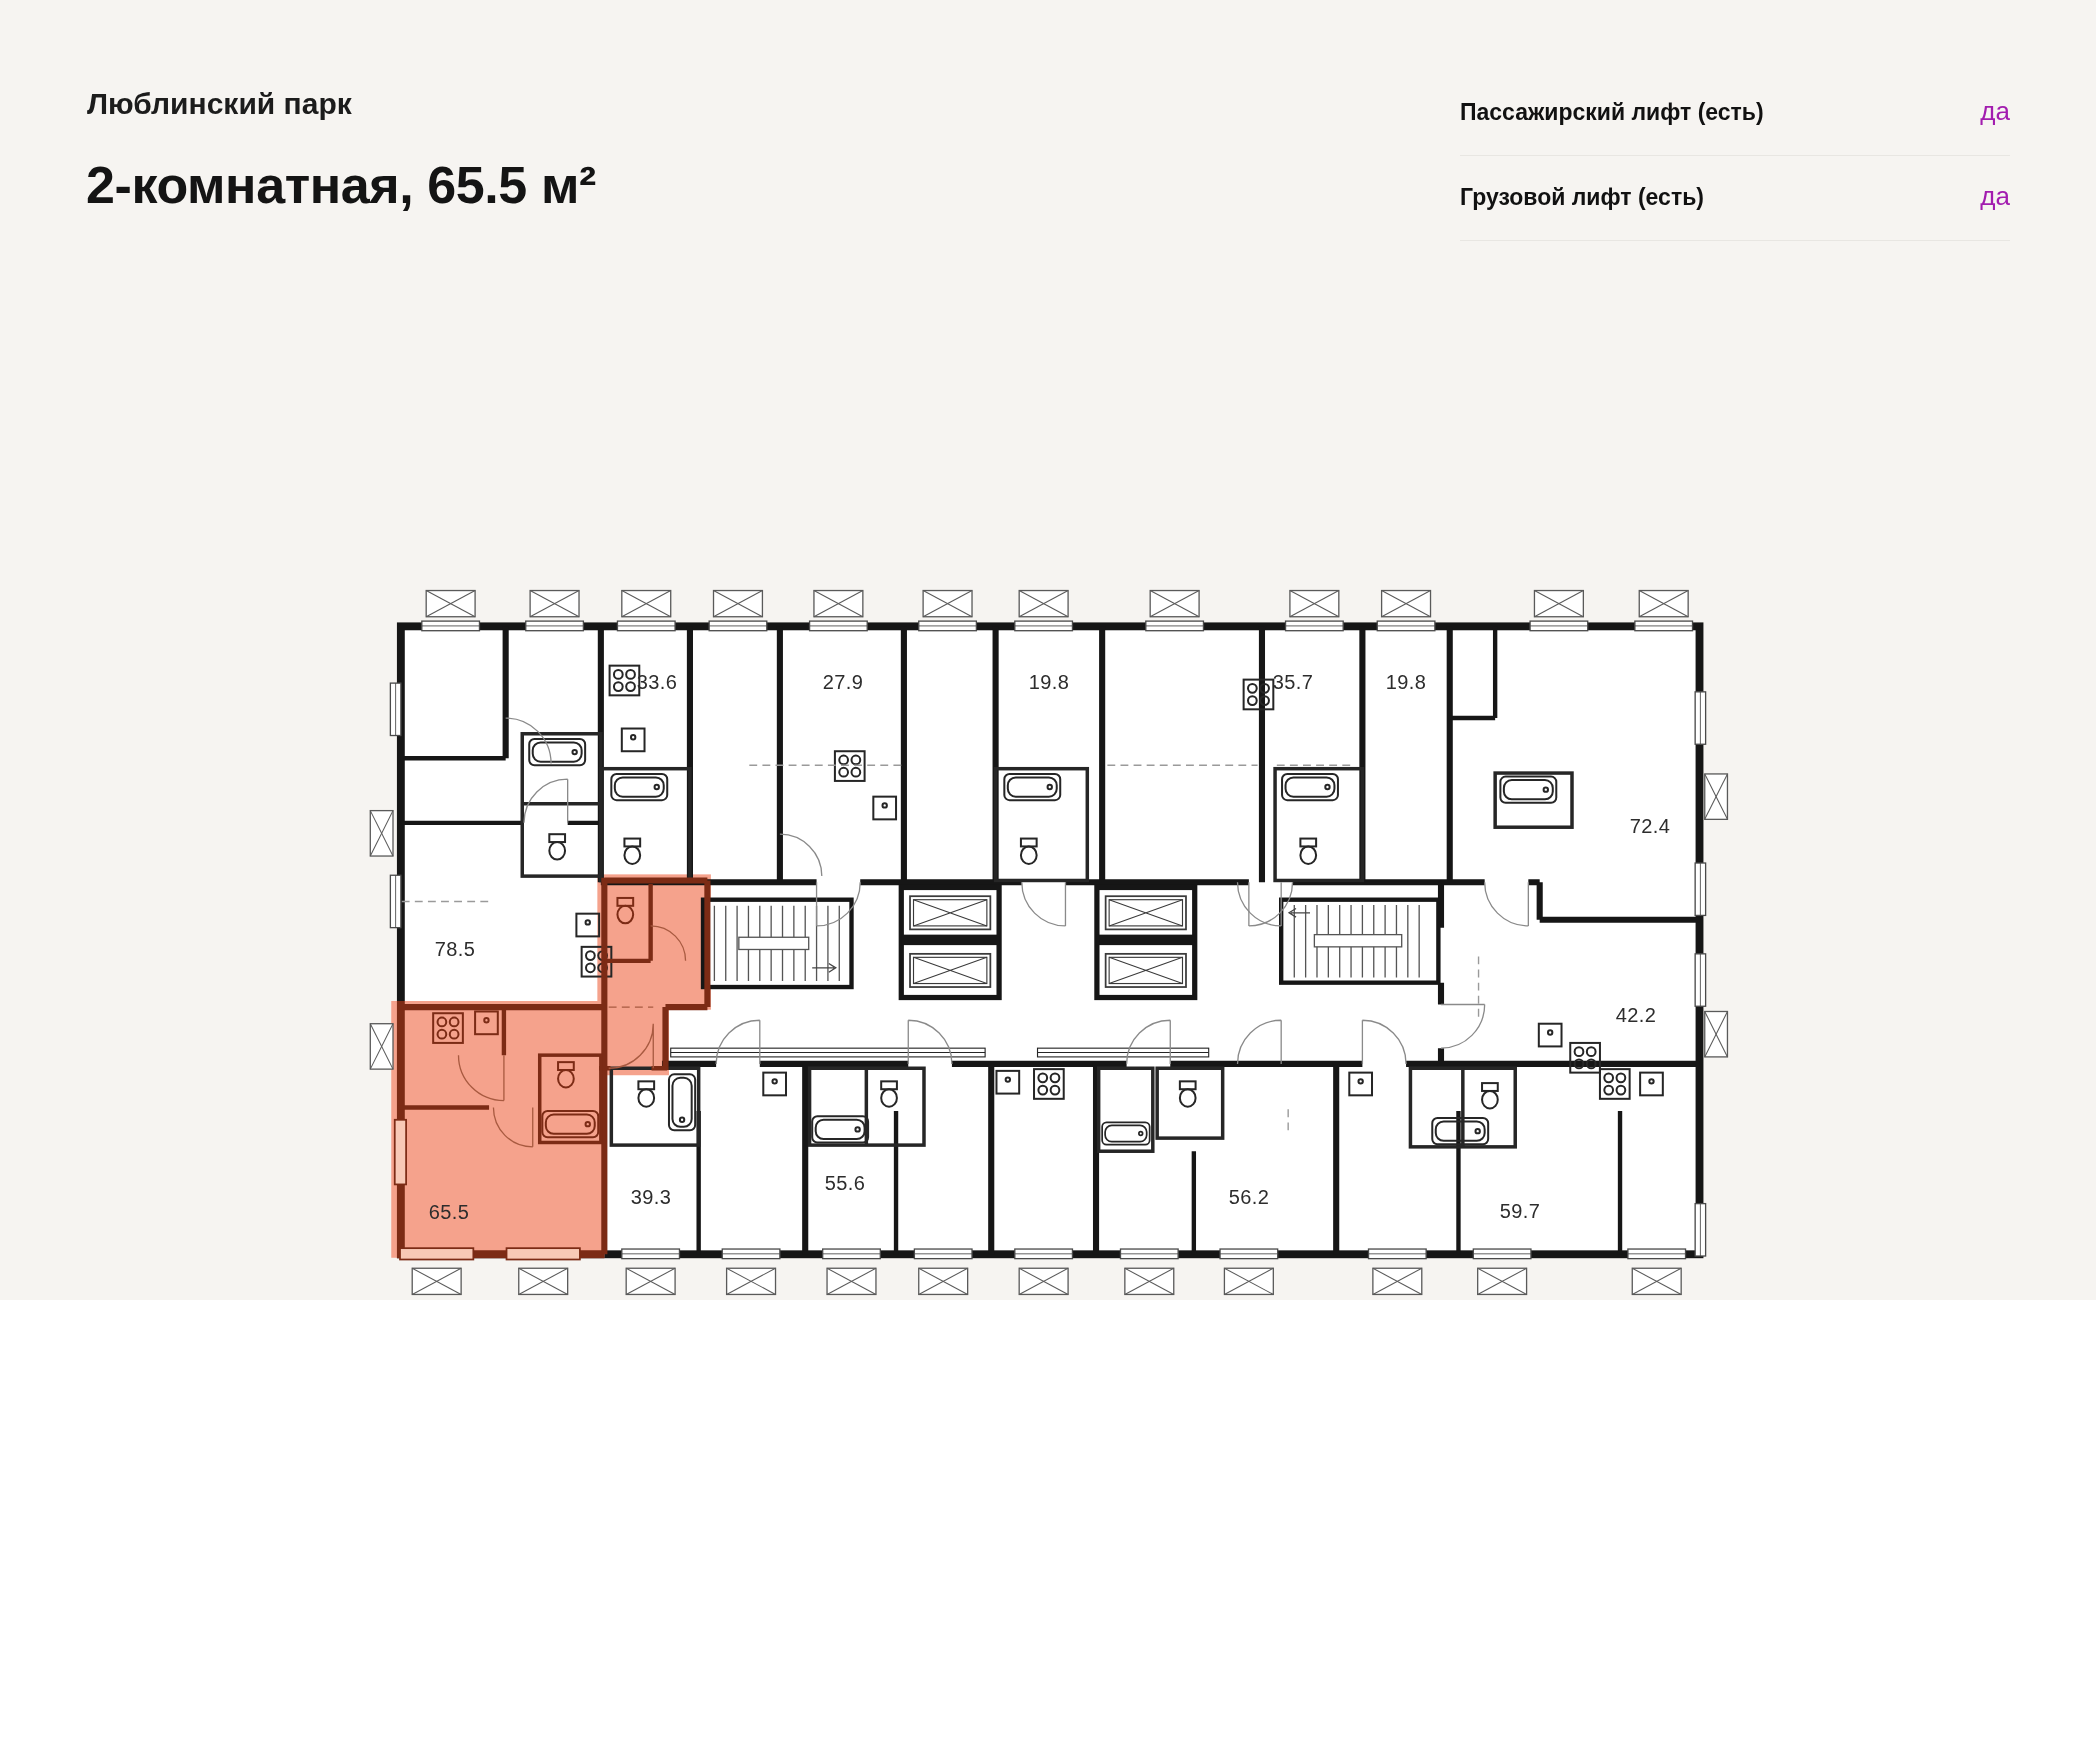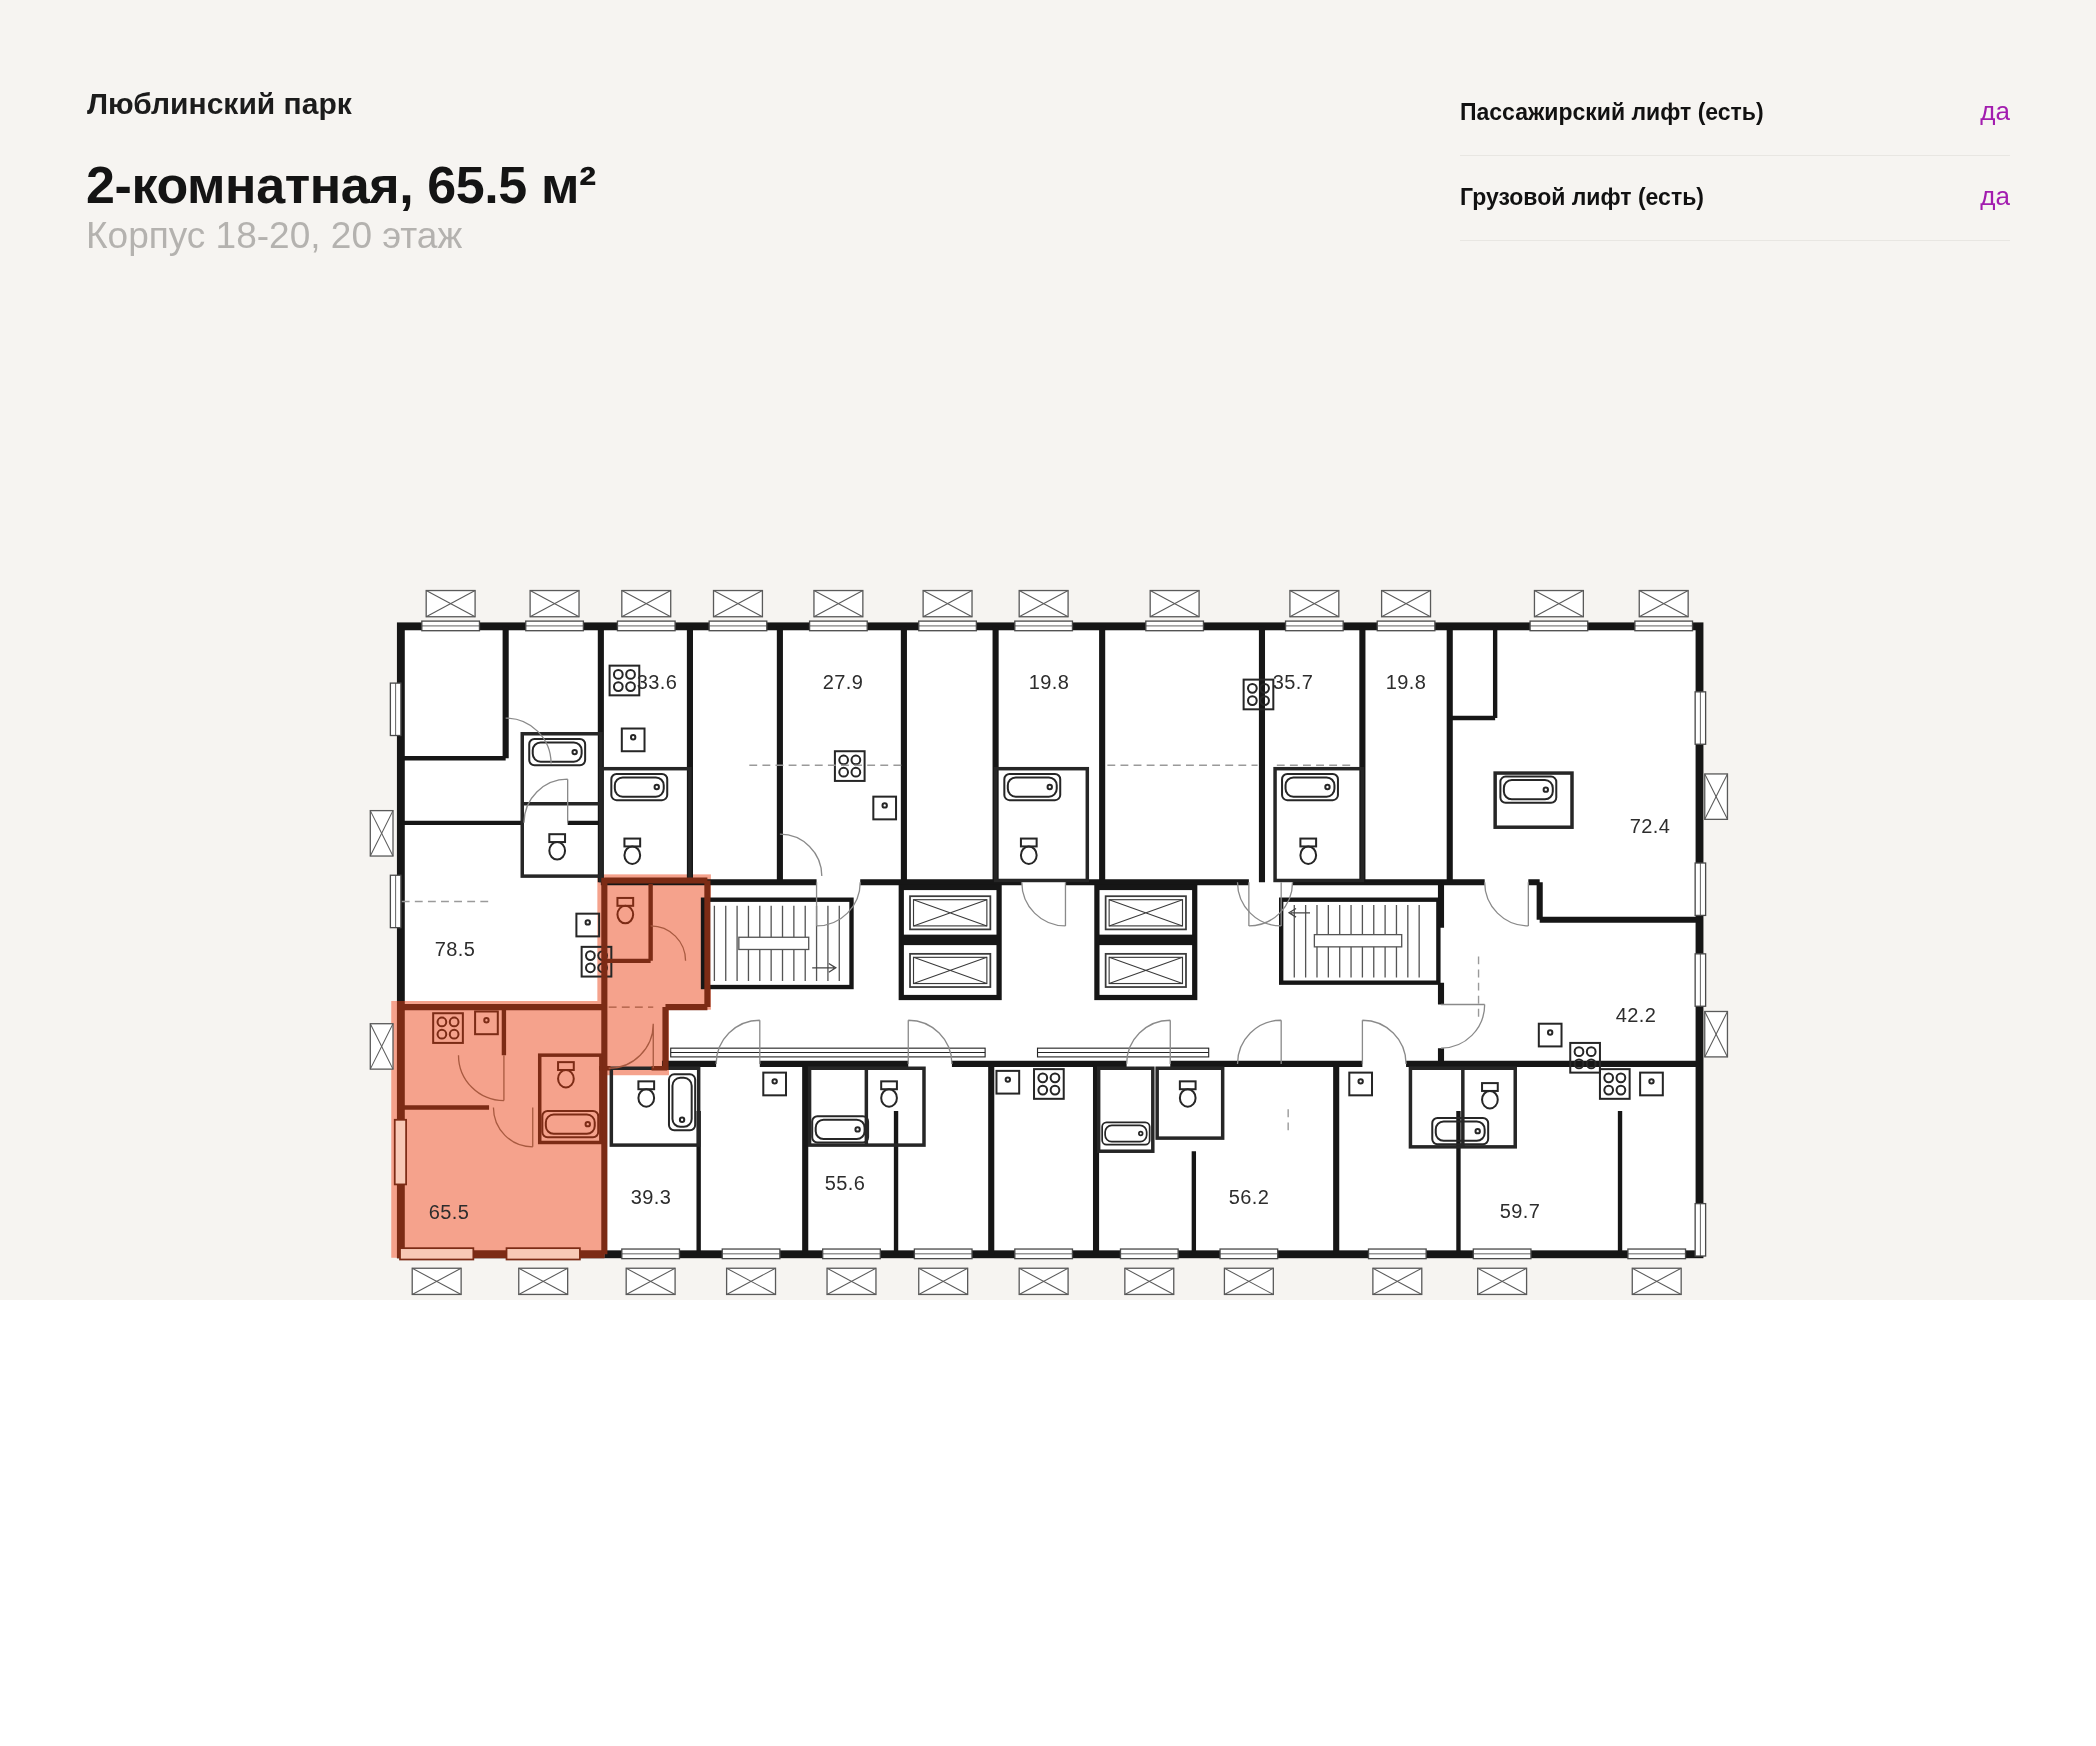--- a/index.html
+++ b/index.html
@@ -26,21 +26,20 @@
   .logo{position:absolute;left:86px;top:1591px;font-size:77px;line-height:1;
     font-weight:800;color:#a21caf;letter-spacing:-0.9px;}
 </style>
 </head>
 <body>
 
 <div class="screen">
 
   <div class="project-name">Люблинский парк</div>
   <div class="flat-title">2-комнатная, 65.5 м²</div>
-  <div class="flat-subtitle">Корпус 18-20, 20 этаж</div>
 
   <div class="info-block">
     <div class="info-row">
       <span class="info-label">Пассажирский лифт (есть)</span>
       <span class="info-value">да</span>
     </div>
     <div class="info-row">
       <span class="info-label">Грузовой лифт (есть)</span>
       <span class="info-value">да</span>
     </div>

